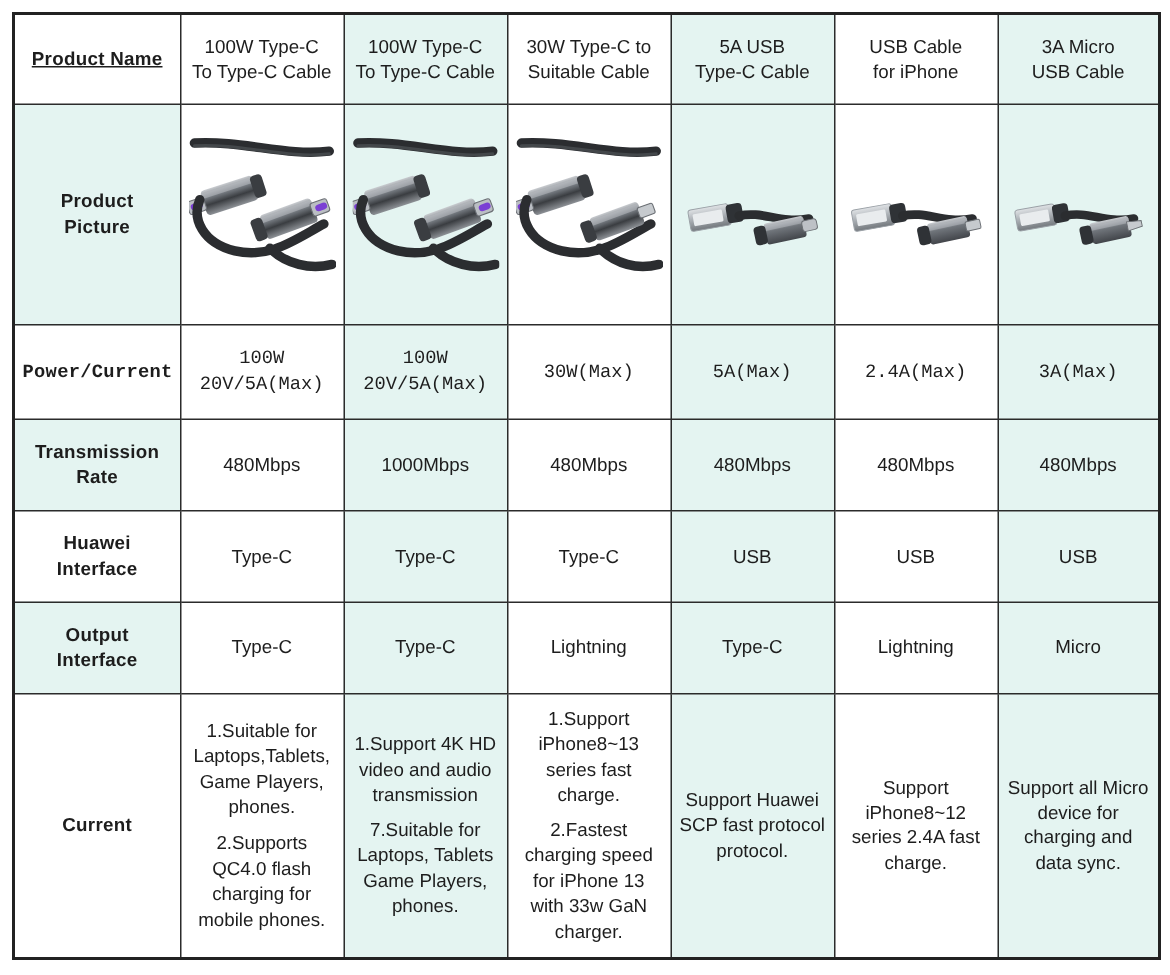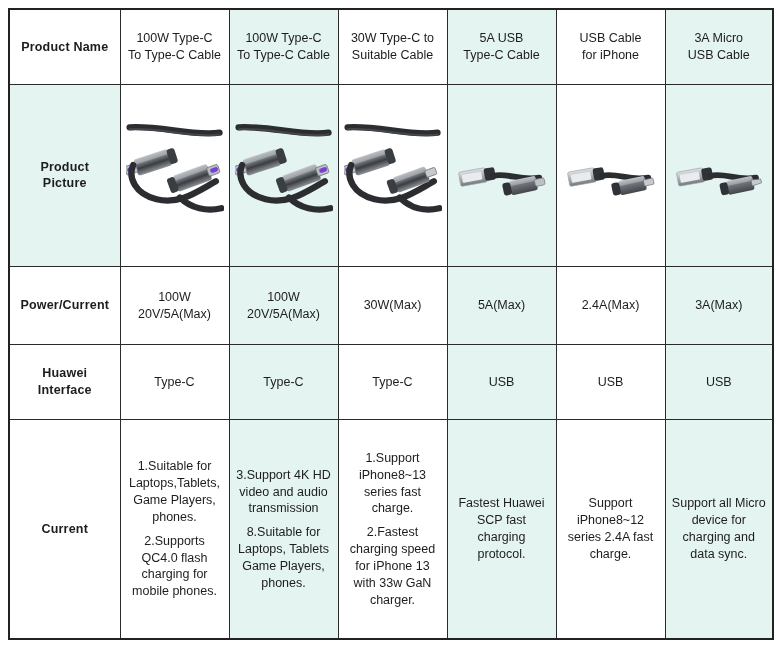--- a/index.html
+++ b/index.html
@@ -53,20 +53,21 @@
     letter-spacing: 0.2px;
   }
   .tint {
     background: #e4f4f1;
   }
   .plain {
     background: #ffffff;
   }
   .hdr-label {
     background: #ffffff;
+    text-decoration: underline;
   }
   .hdr-cell {
     font-weight: normal;
     font-size: 12.5px;
     line-height: 1.4;
     text-align: left;
     padding-left: 10px;
   }
   .pic-cell {
     padding: 2px;
@@ -340,21 +341,21 @@
             <rect x="0" y="0" width="30" height="16" rx="2.5" fill="url(#g5b)"></rect>
             <rect x="0" y="2" width="30" height="3.5" fill="#b8bcc1" opacity="0.5"></rect>
             <polygon points="28,4.5 39,5.8 39,10.2 28,11.5" fill="#c6cace" stroke="#6a6e73" stroke-width="0.7"></polygon>
             <rect x="-8" y="1" width="9" height="14" rx="3" fill="#2f3236"></rect>
           </g>
         </svg>
       </div>
     </td>
   </tr>
 
-  <tr style="height:60px;">
+  <tr style="height:60px;font-family:Liberation Mono, monospace;">
     <td class="rowlabel plain">
       <span>Power/Current</span>
     </td>
     <td class="pc plain">
       <span>100W</span>
       <span>20V/5A(Max)</span>
     </td>
     <td class="pc tint">
       <span>100W</span>
       <span>20V/5A(Max)</span>
@@ -366,53 +367,77 @@
       <span>5A(Max)</span>
     </td>
     <td class="pc plain">
       <span>2.4A(Max)</span>
     </td>
     <td class="pc tint">
       <span>3A(Max)</span>
     </td>
   </tr>
 
+  <tr style="height:58px;">
+    <td class="rowlabel tint">
+      <div>Transmission</div>
+      <div>Rate</div>
+    </td>
+    <td class="plain">480Mbps</td>
+    <td class="tint">1000Mbps</td>
+    <td class="plain">480Mbps</td>
+    <td class="tint">480Mbps</td>
+    <td class="plain">480Mbps</td>
+    <td class="tint">480Mbps</td>
+  </tr>
 
   <tr style="height:58px;">
     <td class="rowlabel plain">
       <div>Huawei</div>
       <div>Interface</div>
     </td>
     <td class="plain">Type-C</td>
     <td class="tint">Type-C</td>
     <td class="plain">Type-C</td>
     <td class="tint">USB</td>
     <td class="plain">USB</td>
     <td class="tint">USB</td>
   </tr>
 
+  <tr style="height:58px;">
+    <td class="rowlabel tint">
+      <div>Output</div>
+      <div>Interface</div>
+    </td>
+    <td class="plain">Type-C</td>
+    <td class="tint">Type-C</td>
+    <td class="plain">Lightning</td>
+    <td class="tint">Type-C</td>
+    <td class="plain">Lightning</td>
+    <td class="tint">Micro</td>
+  </tr>
 
   <tr style="height:146px;">
     <td class="rowlabel plain">
       <span>Current</span>
     </td>
     <td class="feat plain">
       <p>1.Suitable for Laptops,Tablets, Game Players, phones.</p>
       <p>2.Supports QC4.0 flash charging for mobile phones.</p>
     </td>
     <td class="feat tint">
-      <p>3.Support 4K HD video and audio transmission</p>
-      <p>8.Suitable for Laptops, Tablets Game Players, phones.</p>
+      <p>1.Support 4K HD video and audio transmission</p>
+      <p>7.Suitable for Laptops, Tablets Game Players, phones.</p>
     </td>
     <td class="feat plain">
       <p>1.Support iPhone8~13 series fast charge.</p>
       <p>2.Fastest charging speed for iPhone 13 with 33w GaN charger.</p>
     </td>
     <td class="feat tint">
-      <p>Fastest Huawei SCP fast charging protocol.</p>
+      <p>Support Huawei SCP fast protocol protocol.</p>
     </td>
     <td class="feat plain">
       <p>Support iPhone8~12 series 2.4A fast charge.</p>
     </td>
     <td class="feat tint">
       <p>Support all Micro device for charging and data sync.</p>
     </td>
   </tr>
 
   </tbody>

